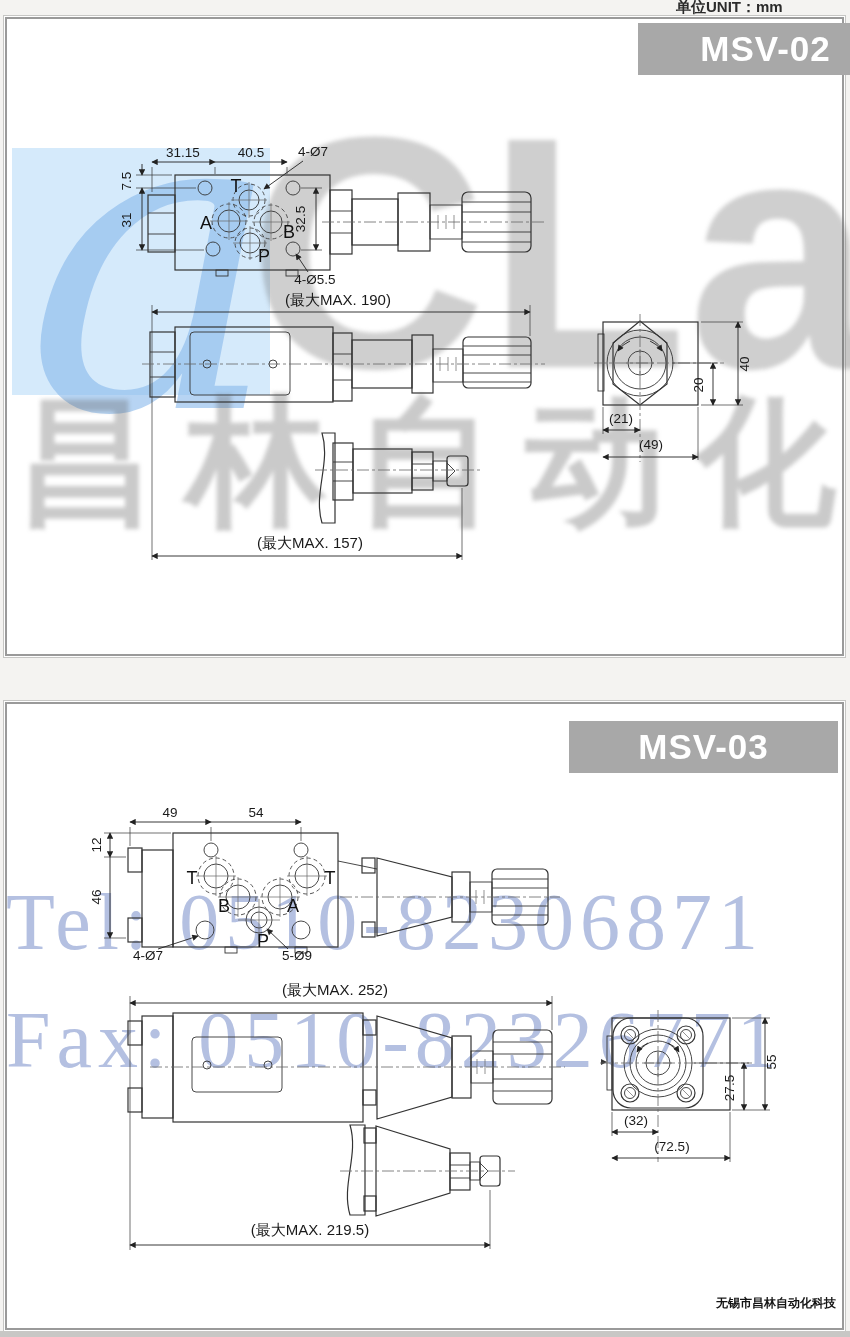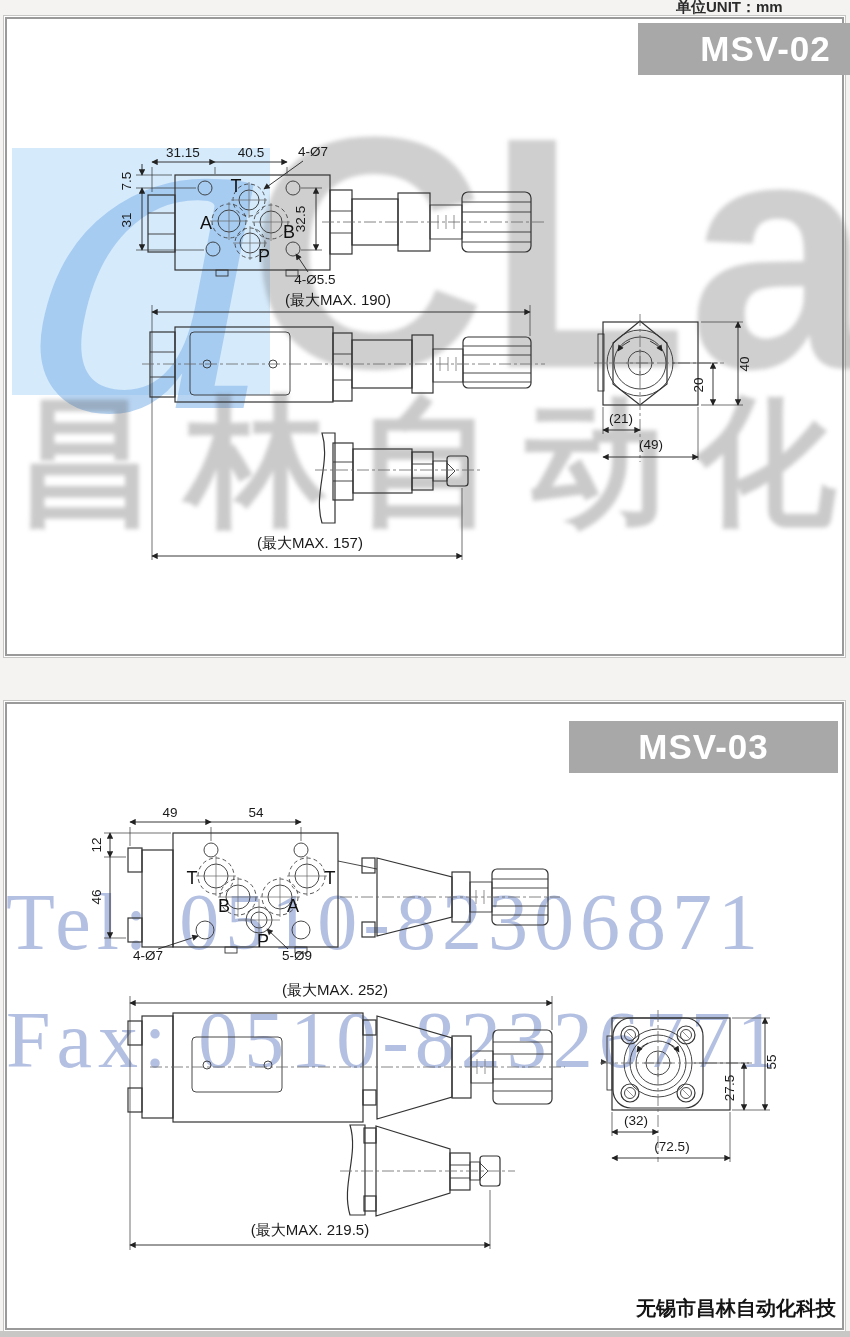--- a/index.html
+++ b/index.html
@@ -6,21 +6,21 @@
   #page{position:relative;width:850px;height:1337px;background:#f4f3f1;overflow:hidden;}
   .panel{position:absolute;left:3px;width:841px;background:#fff;border:1px solid #c6c6c4;
          box-shadow: inset 0 0 0 1px #ffffff, inset 0 0 0 3px #9a9a9a;}
   #panel1{top:15px;height:641px;}
   #panel2{top:700px;height:630px;}
   .hdr{position:absolute;background:#a8a8a8;color:#fff;display:flex;align-items:center;justify-content:center;
        font-weight:bold;font-size:35px;letter-spacing:1px;z-index:4;font-family:"Liberation Sans",sans-serif;}
   #hdr1{left:638px;top:23px;width:255px;height:52px;text-align:right;}
   #hdr2{left:569px;top:711px;width:269px;height:52px;margin-top:10px;}
   #unitlabel{position:absolute;left:676px;top:-2px;width:170px;font-size:15px;font-weight:600;color:#2b2b2b;z-index:4;}
-  #footer{position:absolute;left:540px;top:1295px;width:296px;text-align:right;font-size:20px;font-weight:bold;color:#141414;z-index:4;}
+  #footer{position:absolute;left:540px;top:1295px;width:296px;text-align:right;font-size:12px;font-weight:bold;color:#141414;z-index:4;}
   #bottombar{position:absolute;left:0;top:1331px;width:850px;height:6px;background:#c8c7c5;}
   
   .wm{position:absolute;z-index:2;pointer-events:none;white-space:nowrap;line-height:1;}
   #wm-blueblock{left:12px;top:148px;width:258px;height:247px;background:#d5eafb;}
   #wm-letter{left:26px;top:44px;font-size:430px;font-style:italic;font-family:"DejaVu Serif",serif;
              color:rgba(135,183,235,0.6);}
   #wm-brand{left:248px;top:88px;font-size:330px;font-weight:bold;color:rgba(95,95,95,0.30);
             filter:blur(2px);letter-spacing:0px;}
   #wm-cn{left:16px;top:392px;font-size:140px;font-weight:bold;color:rgba(90,90,90,0.32);
          filter:blur(2px);letter-spacing:30px;}

